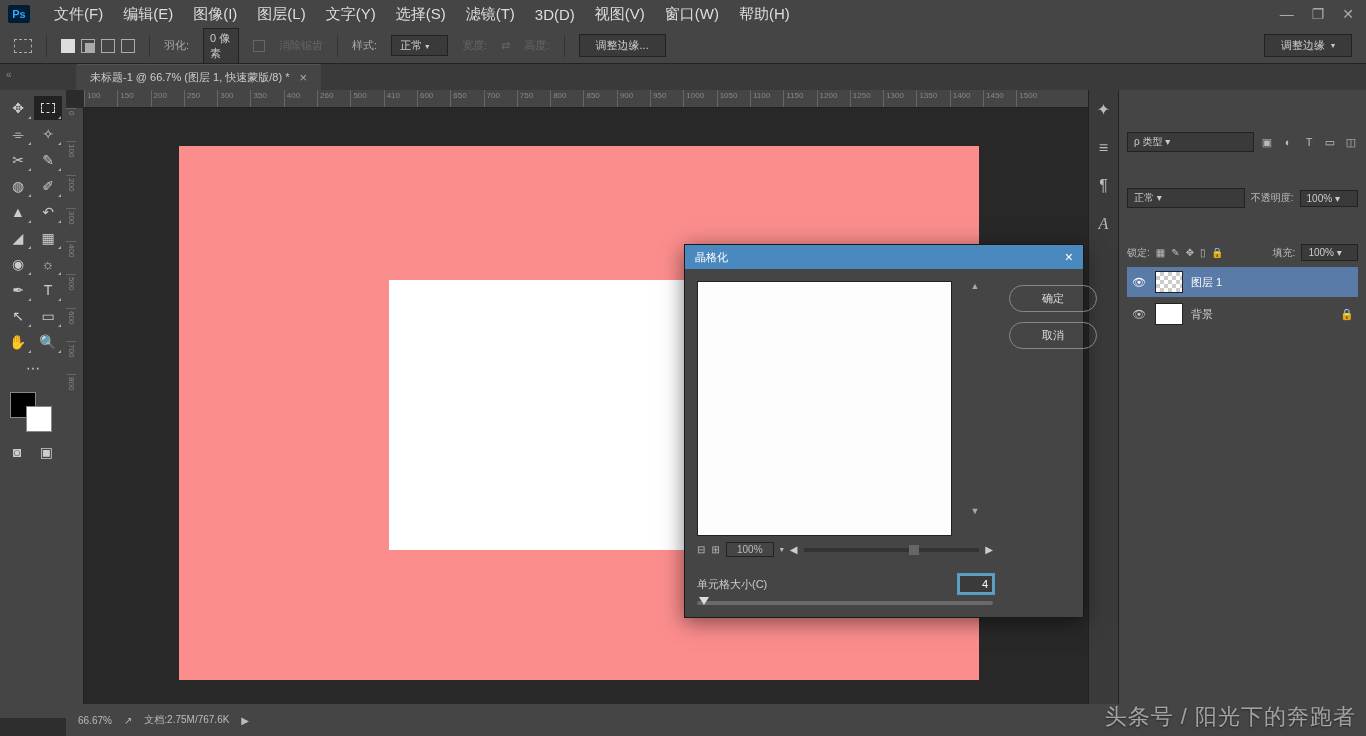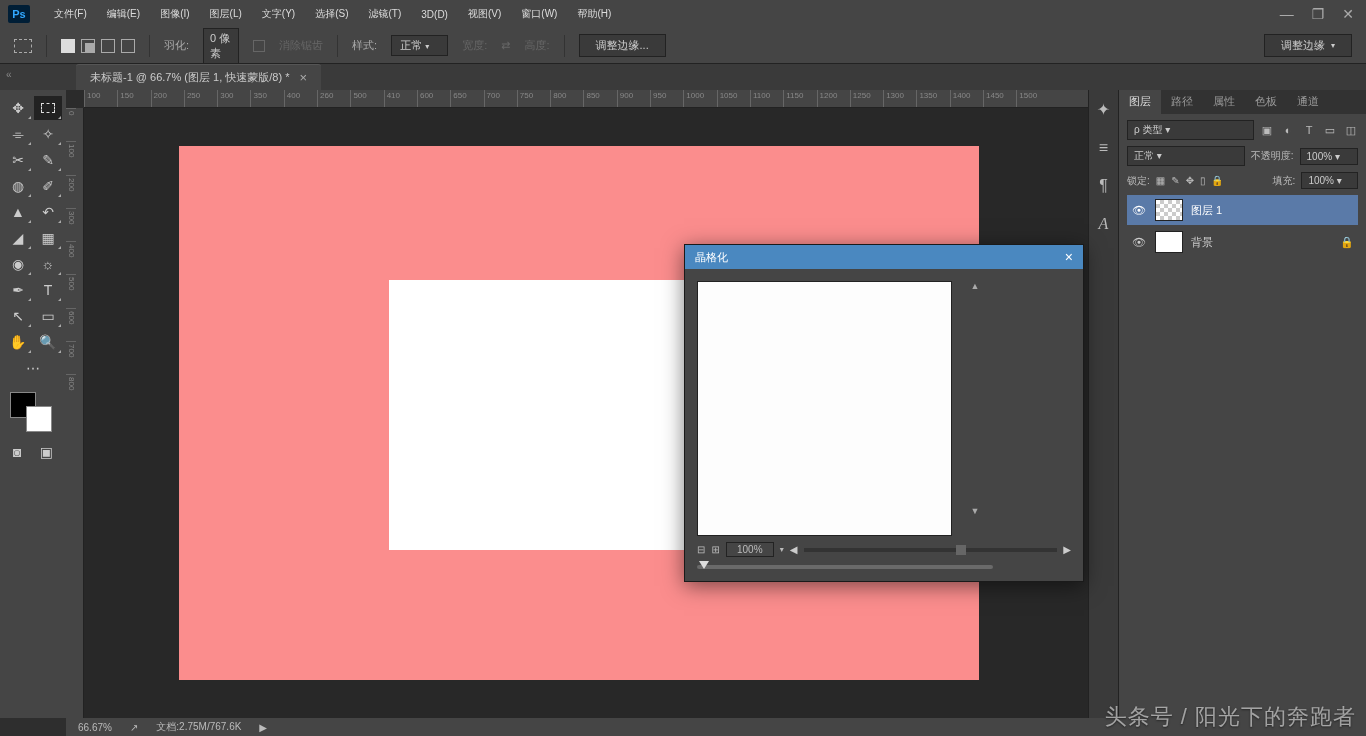--- a/index.html
+++ b/index.html
@@ -1,21 +1,21 @@
 <!DOCTYPE html>
 <html><head>
 <meta charset="utf-8">
 <style>
 * { margin: 0; padding: 0; box-sizing: border-box; font-family: "Microsoft YaHei", sans-serif; -webkit-font-smoothing: antialiased; }
 body { background: #2e2e2e; color: #ccc; font-size: 11px; overflow: hidden; width: 1366px; height: 736px; position: relative; }
 
 
 .menubar { height: 28px; background: #454545; display: flex; align-items: center; padding: 0 8px; }
 .ps-logo { width: 22px; height: 18px; background: #001e36; color: #31a8ff; font-weight: bold; font-size: 11px; display: flex; align-items: center; justify-content: center; border-radius: 2px; margin-right: 14px; }
-.menu-item { padding: 0 10px; font-size: 10px; color: #ddd; cursor: default; }
+.menu-item { padding: 0 10px; font-size: 15px; color: #ddd; cursor: default; }
 .win-ctrl { margin-left: auto; display: flex; gap: 18px; padding-right: 4px; }
 .win-ctrl span { font-size: 14px; color: #aaa; cursor: default; }
 
 
 .options-bar { height: 36px; background: #454545; border-bottom: 1px solid #222; display: flex; align-items: center; padding: 0 14px; gap: 14px; font-size: 11px; color: #aaa; }
 .opt-block { display: flex; align-items: center; gap: 6px; }
 .opt-sep { width: 1px; height: 22px; background: #333; }
 .opt-select { background: #3a3a3a; border: 1px solid #222; color: #ccc; padding: 2px 18px 2px 8px; font-size: 11px; position: relative; }
 .opt-input { background: #3a3a3a; border: 1px solid #222; color: #ccc; padding: 2px 6px; width: 36px; font-size: 11px; }
 .right-opt { margin-left: auto; display: flex; align-items: center; gap: 8px; }
@@ -44,32 +44,32 @@
 .canvas-wrap { flex: 1; background: #2b2b2b; position: relative; display:flex; flex-direction:column; }
 .ruler-h { height: 18px; background: #454545; border-bottom: 1px solid #222; margin-left: 18px; position: relative; overflow: hidden; font-size: 8px; color: #888; }
 .ruler-h-inner { position: absolute; left: 0; top: 0; height:100%; display:flex; }
 .ruler-h-tick { width: 33.3px; border-left: 1px solid #666; height: 100%; padding-left: 2px; padding-top: 1px; flex-shrink:0;}
 .canvas-row { flex: 1; display: flex; position: relative; }
 .ruler-v { width: 18px; background: #454545; border-right: 1px solid #222; position: relative; overflow: hidden; font-size: 8px; color: #888; }
 .ruler-v-tick { height: 33.3px; border-top: 1px solid #666; writing-mode: vertical-lr; padding-top: 2px; padding-left: 1px; }
 .viewport { flex: 1; background: #282828; position: relative; }
 .pink-rect { position: absolute; left: 95px; top: 38px; width: 800px; height: 534px; background: #fb8d8d; }
 .white-rect { position: absolute; left: 210px; top: 134px; width: 500px; height: 270px; background: #fff; }
-.statusbar { position: absolute; left: 66px; right: 0; bottom: 0; height: 18px; background: #454545; color: #bbb; display: flex; align-items: center; padding: 0 12px; gap: 18px; font-size: 10px; }
+.statusbar { position: absolute; left: 66px; right: 0; bottom: 0; height: 32px; background: #454545; color: #bbb; display: flex; align-items: center; padding: 0 12px; gap: 12px; font-size: 10px; }
 
 
 .right-strip { width: 30px; background: #3a3a3a; display: flex; flex-direction: column; align-items: center; padding-top: 10px; gap: 20px; border-left:1px solid #222;}
 .right-strip .ico { color: #bbb; font-size: 16px; }
 
 .panels { width: 248px; background: #3a3a3a; display: flex; flex-direction: column; border-left:1px solid #222; position:relative;}
 .panel-tabs { display: flex; height: 24px; background: #323232; }
 .p-tab { padding: 4px 10px; font-size: 11px; color: #999; }
 .p-tab.active { background: #454545; color: #ddd; }
 .panel-body { background: #454545; padding: 6px 8px; flex: 1; }
-.p-row { display: flex; align-items: center; gap: 6px; margin-bottom: 6px; font-size: 10px; color: #bbb; }
+.p-row { display: flex; align-items: center; gap: 6px; margin-bottom: 6px; font-size: 10px; color: #bbb; margin-top: 36px; }
 .p-select { background: #3a3a3a; border: 1px solid #222; color: #ccc; font-size: 10px; padding: 2px 6px; flex: 1; }
 .p-icons { display: flex; gap: 7px; margin-left: auto; }
 .p-icons span { width: 14px; height: 14px; display: inline-flex; align-items: center; justify-content: center; color: #bbb; font-size: 11px; }
 .layer-row { display: flex; align-items: center; gap: 8px; padding: 4px 4px; margin-top: 2px; }
 .layer-row.sel { background: #5a7aa8; color: #fff; }
 .eye { width: 16px; text-align: center; }
 .thumb { width: 28px; height: 22px; border: 1px solid #222; background: #fff; }
 .thumb.chk { background-image: linear-gradient(45deg,#ccc 25%,transparent 25%,transparent 75%,#ccc 75%),linear-gradient(45deg,#ccc 25%,transparent 25%,transparent 75%,#ccc 75%); background-size: 8px 8px; background-position: 0 0,4px 4px; }
 
 
@@ -249,27 +249,20 @@
   </div>
 
   <div class="right-strip">
     <span class="ico">✦</span>
     <span class="ico">≡</span>
     <span class="ico">¶</span>
     <span class="ico" style="font-family:serif;font-style:italic">A</span>
   </div>
 
   <div class="panels">
-    <div class="panel-tabs">
-      <div class="p-tab active">图层</div>
-      <div class="p-tab">路径</div>
-      <div class="p-tab">属性</div>
-      <div class="p-tab">色板</div>
-      <div class="p-tab">通道</div>
-    </div>
     <div class="panel-body">
       <div class="p-row">
         <span class="p-select"><span>ρ 类型</span> ▾</span>
         <div class="p-icons">
           <span>▣</span>
           <span>◐</span>
           <span>T</span>
           <span>▭</span>
           <span>◫</span>
         </div>
@@ -329,20 +322,29 @@
         <span>⊟</span>
         <span>⊞</span>
         <span class="zoom-box">100%</span>
         <span style="font-size:8px">▾</span>
         <span class="tri">◀</span>
         <div class="slider-bg">
             <div class="slider-thumb"></div>
           </div>
         <span class="tri">▶</span>
       </div>
+      <div class="dlg-field">
+        <span>单元格大小(C)</span>
+        <span style="flex:1"></span>
+        <input value="4" style="">
+      </div>
       <div class="dlg-slider">
           <div class="dlg-slider-thumb"></div>
         </div>
     </div>
+    <div class="dlg-btns">
+      <div class="dlg-btn">确定</div>
+      <div class="dlg-btn">取消</div>
+    </div>
   </div>
 </div>
 
 <div class="watermark">头条号 / 阳光下的奔跑者</div>
 
 </body></html>

